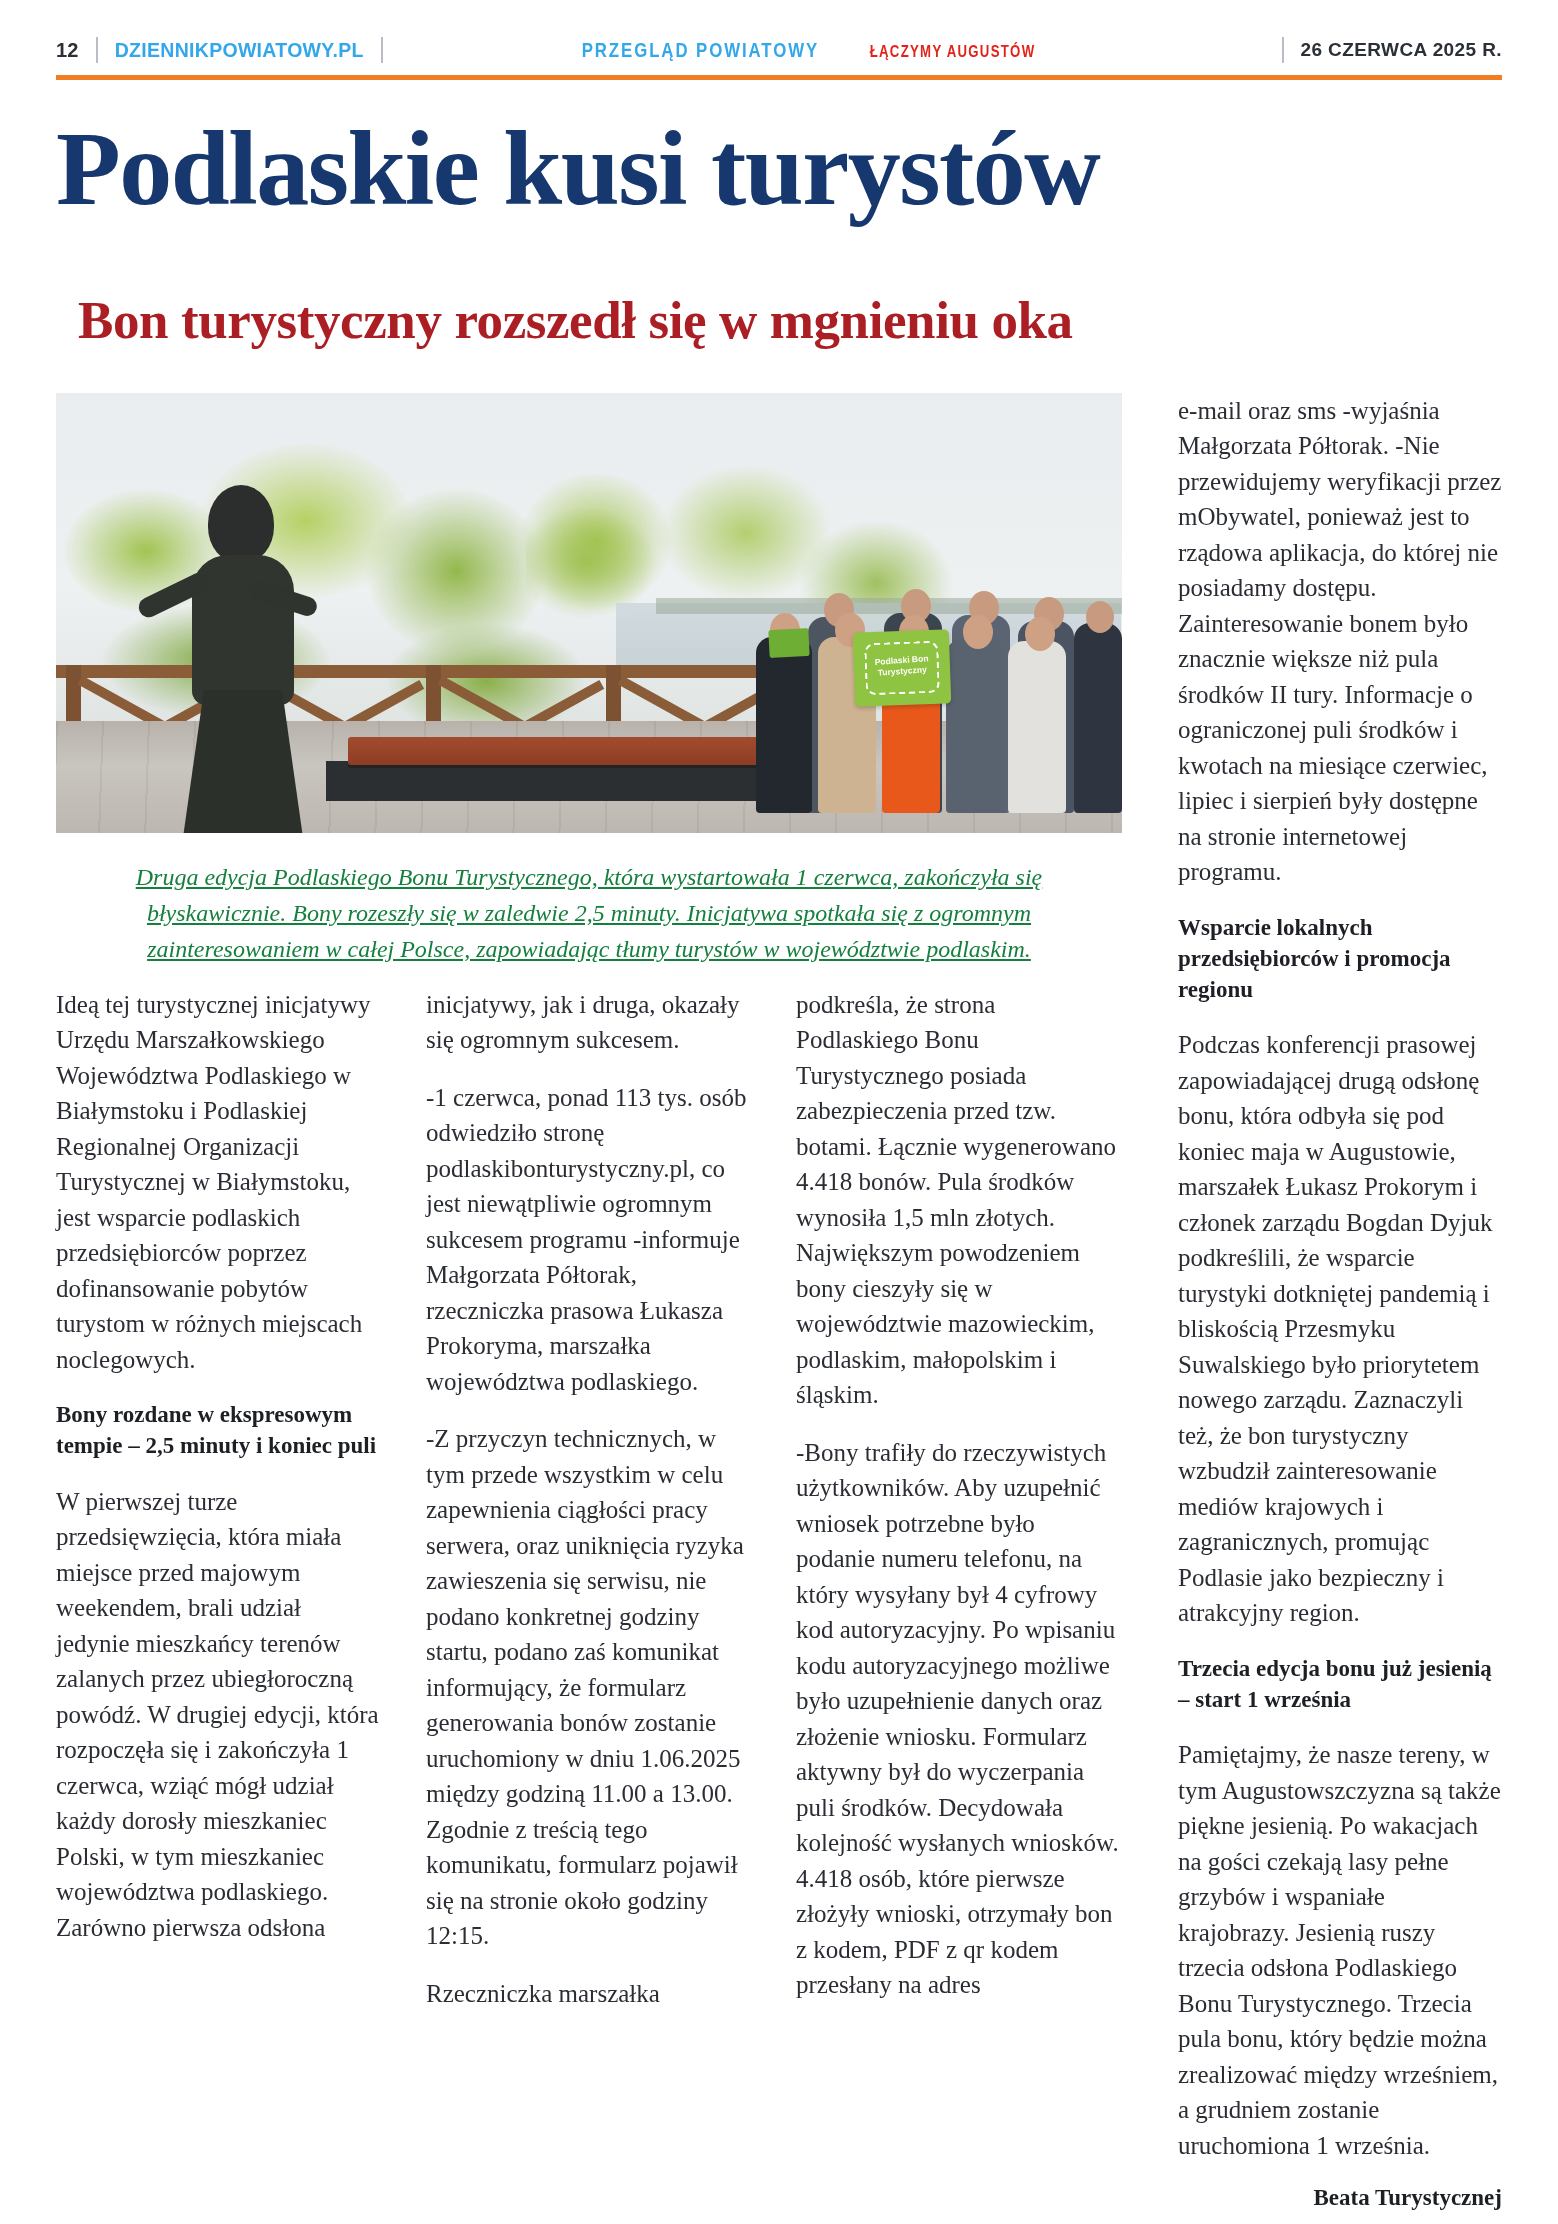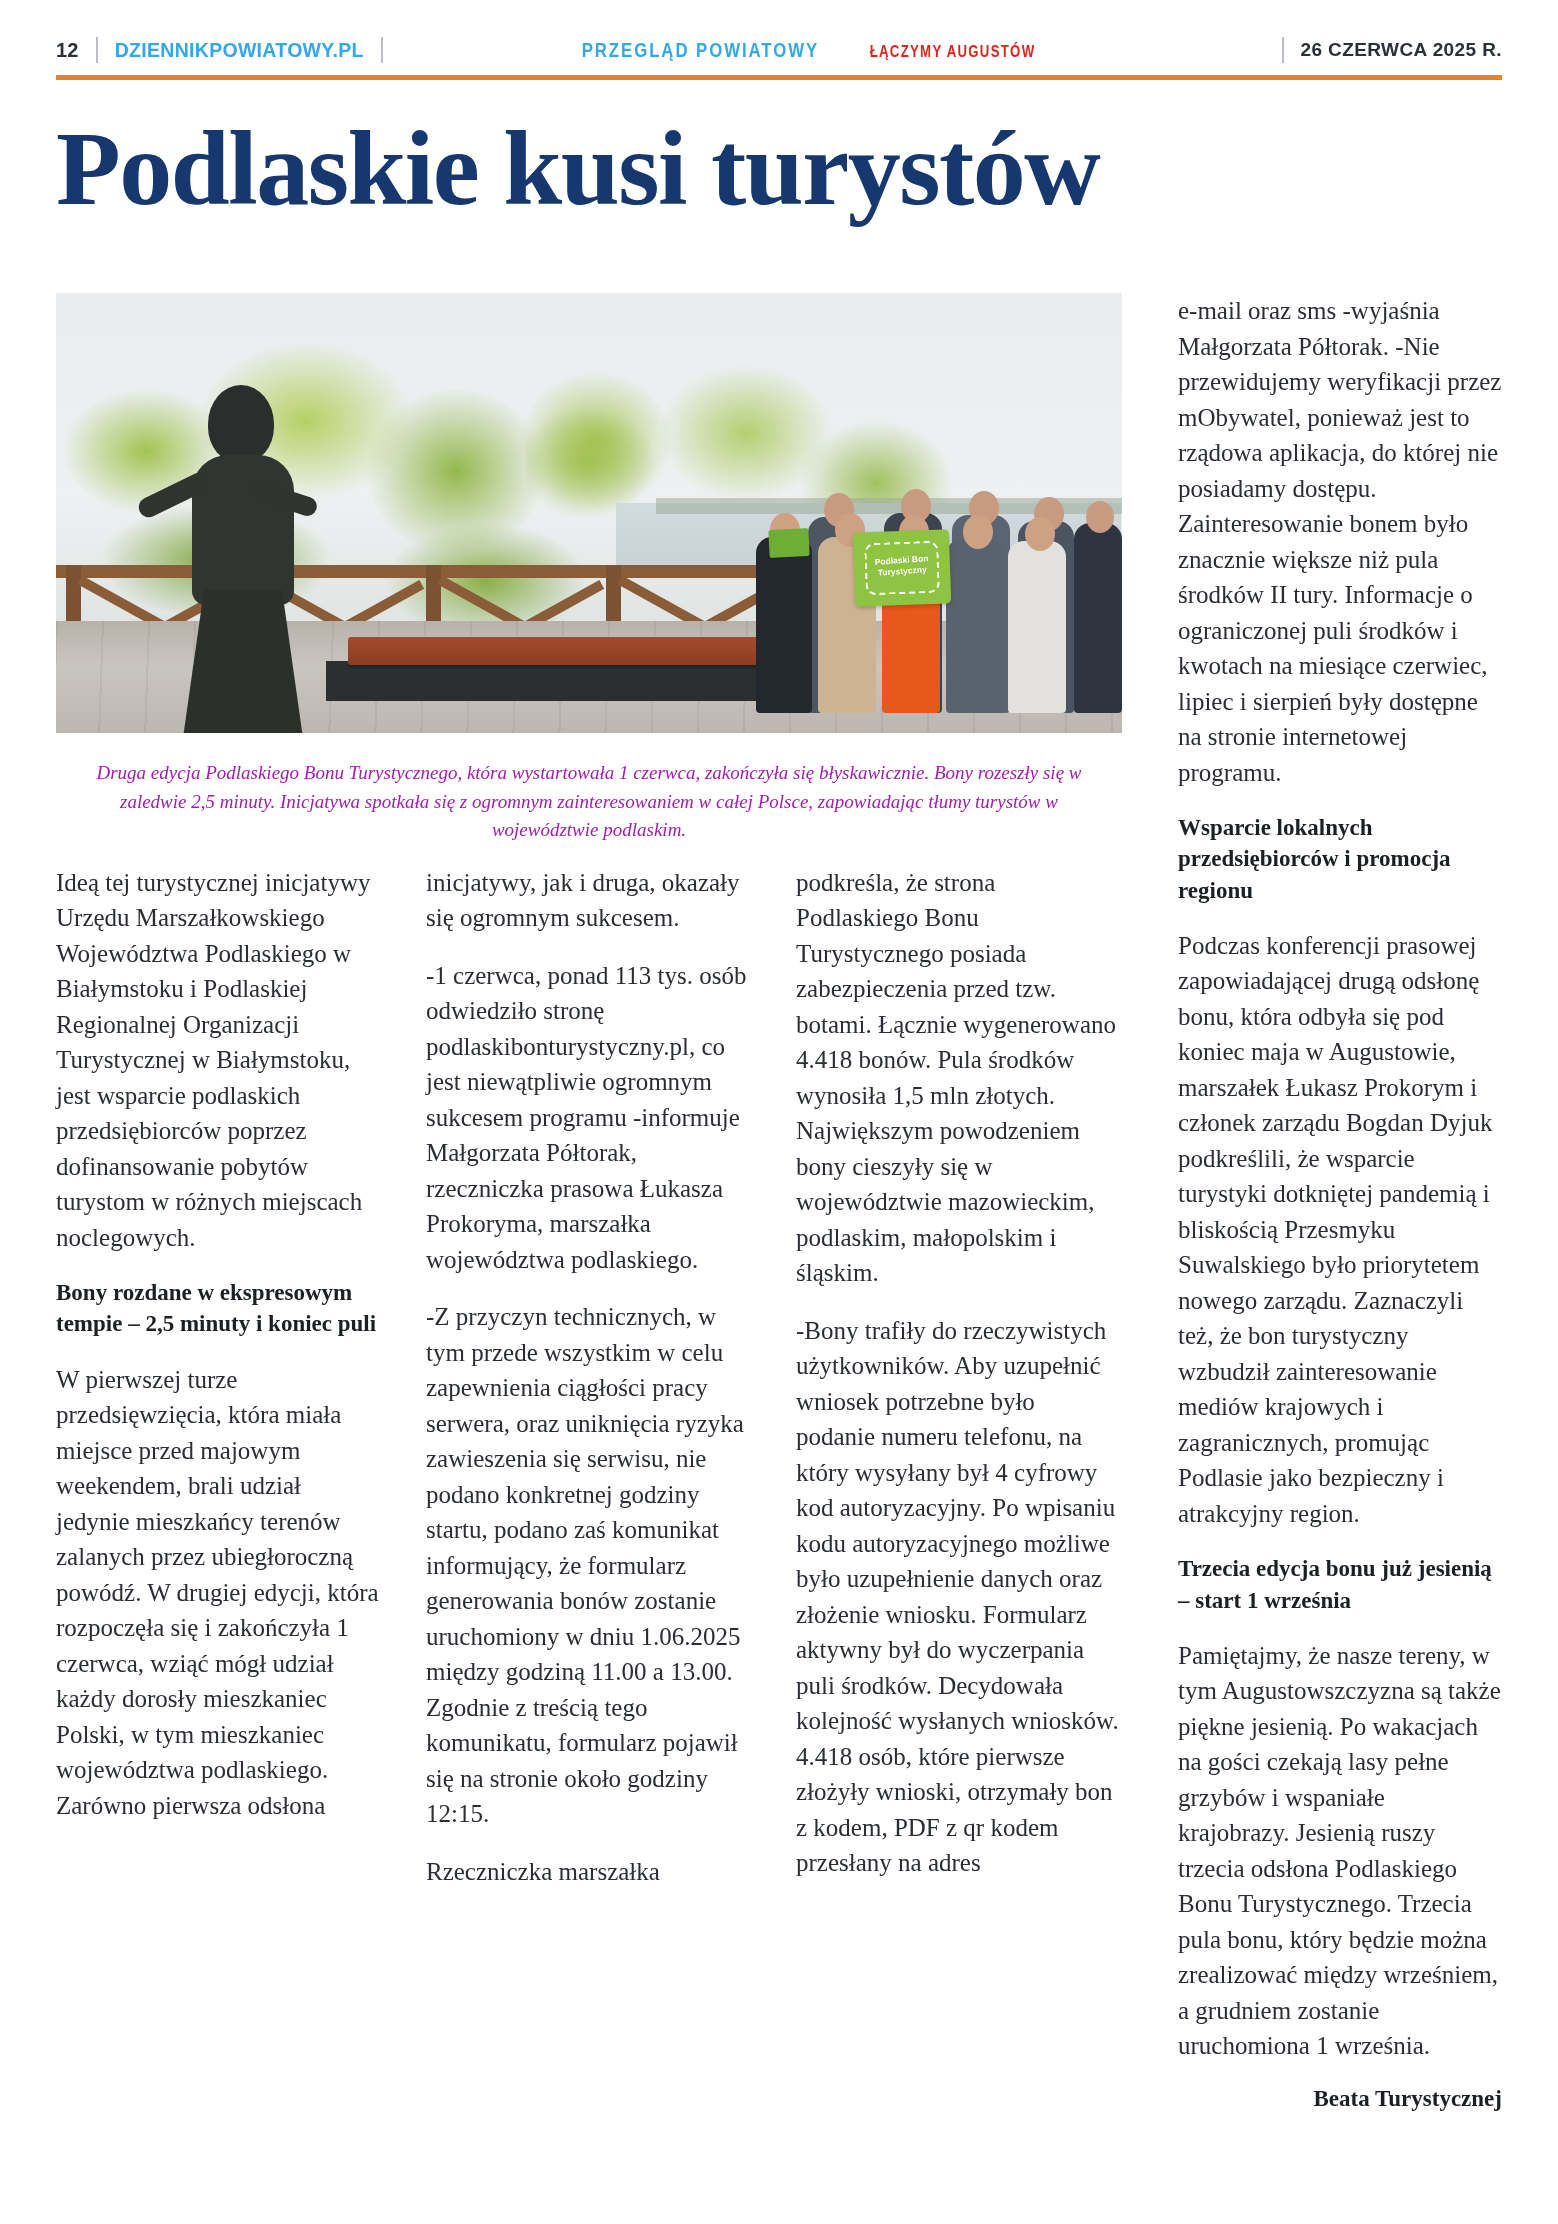--- a/index.html
+++ b/index.html
@@ -255,26 +255,27 @@
   }
   .minisign {
     position: absolute; left: 13px; top: 126px; width: 40px; height: 28px;
     background: #6fae34; border-radius: 3px; transform: rotate(-3deg);
   }
 
   
   .caption {
     font-family: "Liberation Serif", serif;
     font-style: italic;
-    font-size: 19px;
+    font-size: 24px;
     line-height: 1.5;
-    color: #a21caf;
+    color: #15803d;
     text-align: center;
     margin-top: 26px;
     padding: 0 10px;
+    text-decoration: underline;
   }
 
   
   .cols3 {
     display: flex;
     margin-top: 20px;
     gap: 46px;
   }
   .col { width: 324px; flex: none; }
 
@@ -316,20 +317,21 @@
     <span class="mh-center">
       <span class="mh-brand">PRZEGLĄD POWIATOWY</span>
       <span class="mh-tag">ŁĄCZYMY AUGUSTÓW</span>
     </span>
     <span class="mh-sep"></span>
     <span class="mh-date">26 CZERWCA 2025 R.</span>
   </div>
   <div class="rule"></div>
 
   <h1 class="headline">Podlaskie kusi turystów</h1>
+  <h2 class="subhead">Bon turystyczny rozszedł się w mgnieniu oka</h2>
 
   <div class="content">
 
     <div class="left-block">
 
       <div class="photo">
         <div class="sky"></div>
         <div class="treeline"></div>
         <div class="treeline2"></div>
         <div class="lake"></div>

